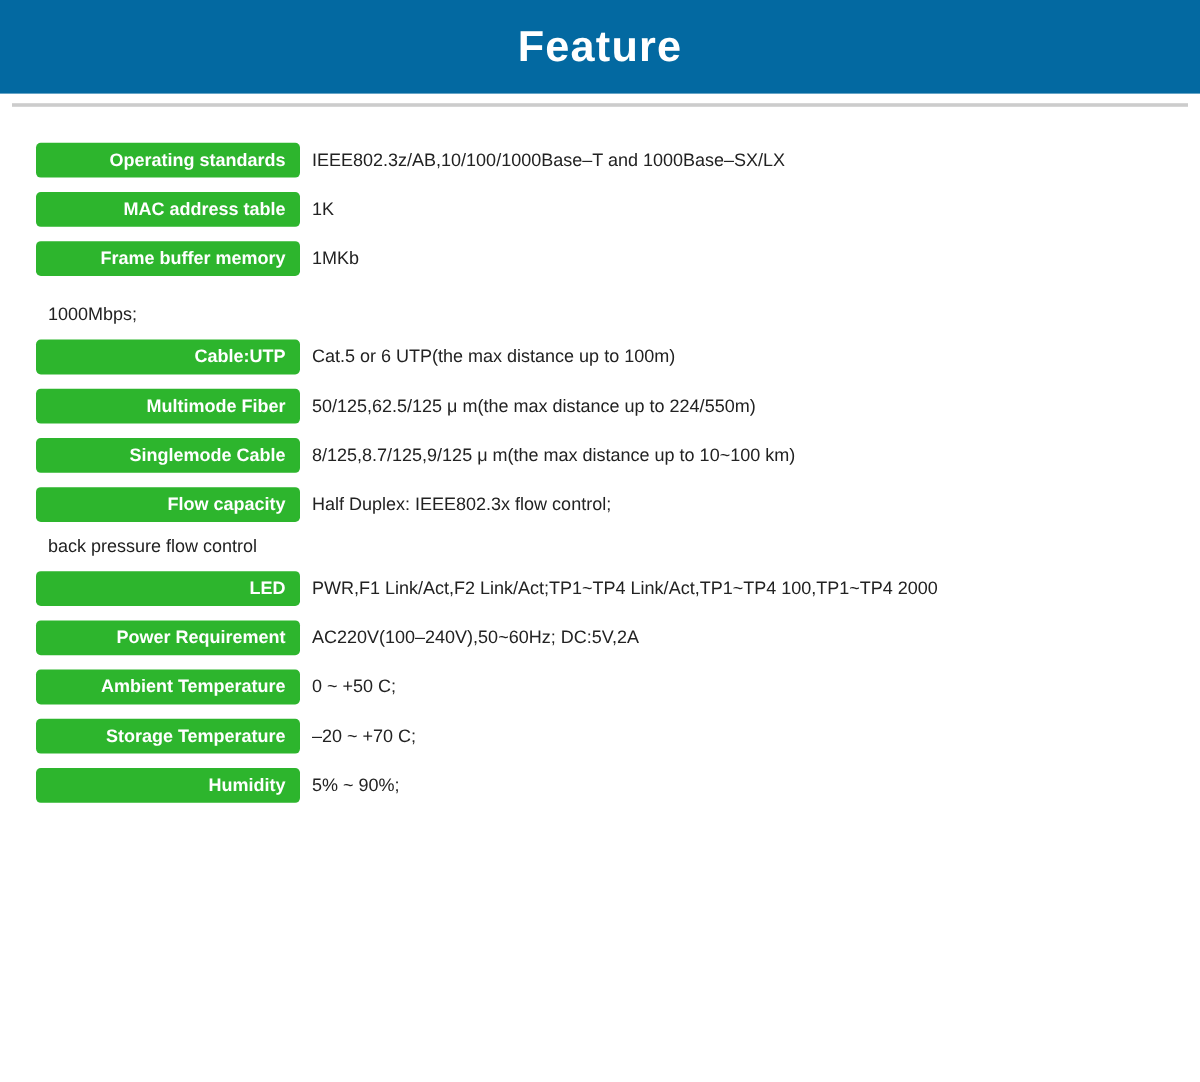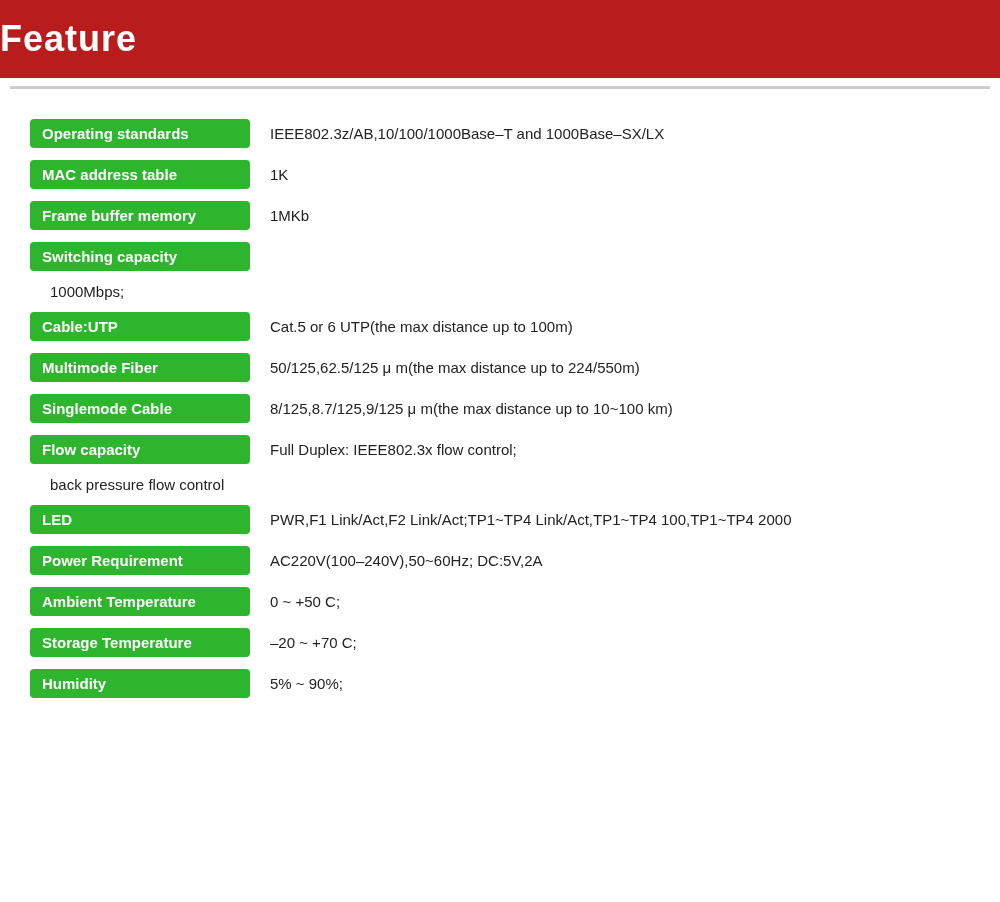--- a/index.html
+++ b/index.html
@@ -9,21 +9,22 @@
     }
 
     body {
       width: 1000px;
       min-height: 902px;
       background-color: #ffffff;
       font-family: Arial, sans-serif;
     }
 
     .header {
-      background-color: #b91c1c;
+      background-color: #0369a1;
+      text-align: center;
       padding: 18px 0;
       margin-bottom: 8px;
     }
 
     .header h1 {
       color: #ffffff;
       font-size: 36px;
       font-weight: bold;
       letter-spacing: 1px;
     }
@@ -42,31 +43,31 @@
       display: flex;
       align-items: center;
       margin-bottom: 12px;
     }
 
     .label {
       background-color: #2db52d;
       color: #ffffff;
       font-size: 15px;
       font-weight: bold;
-      text-align: left;
+      text-align: right;
       padding: 6px 12px;
       border-radius: 4px;
       min-width: 220px;
       white-space: nowrap;
     }
 
     .value {
       font-size: 15px;
       color: #222222;
-      margin-left: 20px;
+      margin-left: 10px;
       flex: 1;
     }
   </style>
 </head>
 <body>
 
 <div class="header">
   <h1>Feature</h1>
 </div>
 
@@ -80,40 +81,39 @@
     </div>
     <div class="feature-row">
       <div class="label">MAC address table</div>
       <div class="value">1K</div>
     </div>
     <div class="feature-row">
       <div class="label">Frame buffer memory</div>
       <div class="value">1MKb</div>
     </div>
     <div class="feature-row">
-      <div class="label">Switching capacity</div>
     </div>
     <div class="feature-row">
       <div class="value">1000Mbps;</div>
     </div>
     <div class="feature-row">
       <div class="label">Cable:UTP</div>
       <div class="value">Cat.5 or 6 UTP(the max distance up to 100m)</div>
     </div>
     <div class="feature-row">
       <div class="label">Multimode Fiber</div>
       <div class="value">50/125,62.5/125 μ m(the max distance up to 224/550m)</div>
     </div>
     <div class="feature-row">
       <div class="label">Singlemode Cable</div>
       <div class="value">8/125,8.7/125,9/125 μ m(the max distance up to 10~100 km)</div>
     </div>
     <div class="feature-row">
       <div class="label">Flow capacity</div>
-      <div class="value">Full Duplex: IEEE802.3x flow control;</div>
+      <div class="value">Half Duplex: IEEE802.3x flow control;</div>
     </div>
     <div class="feature-row">
       <div class="value">back pressure flow control</div>
     </div>
     <div class="feature-row">
       <div class="label">LED</div>
       <div class="value">PWR,F1 Link/Act,F2 Link/Act;TP1~TP4 Link/Act,TP1~TP4 100,TP1~TP4 2000</div>
     </div>
     <div class="feature-row">
       <div class="label">Power Requirement</div>

